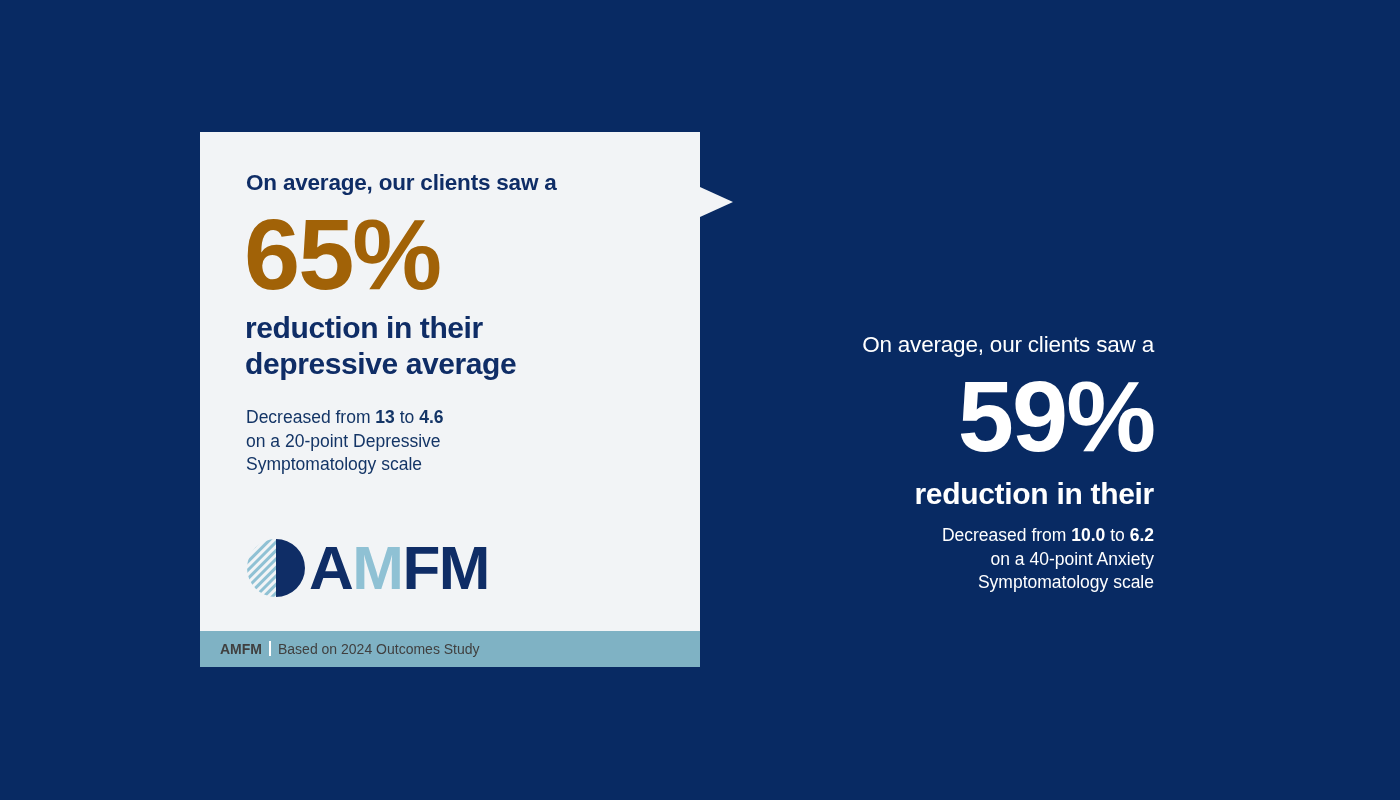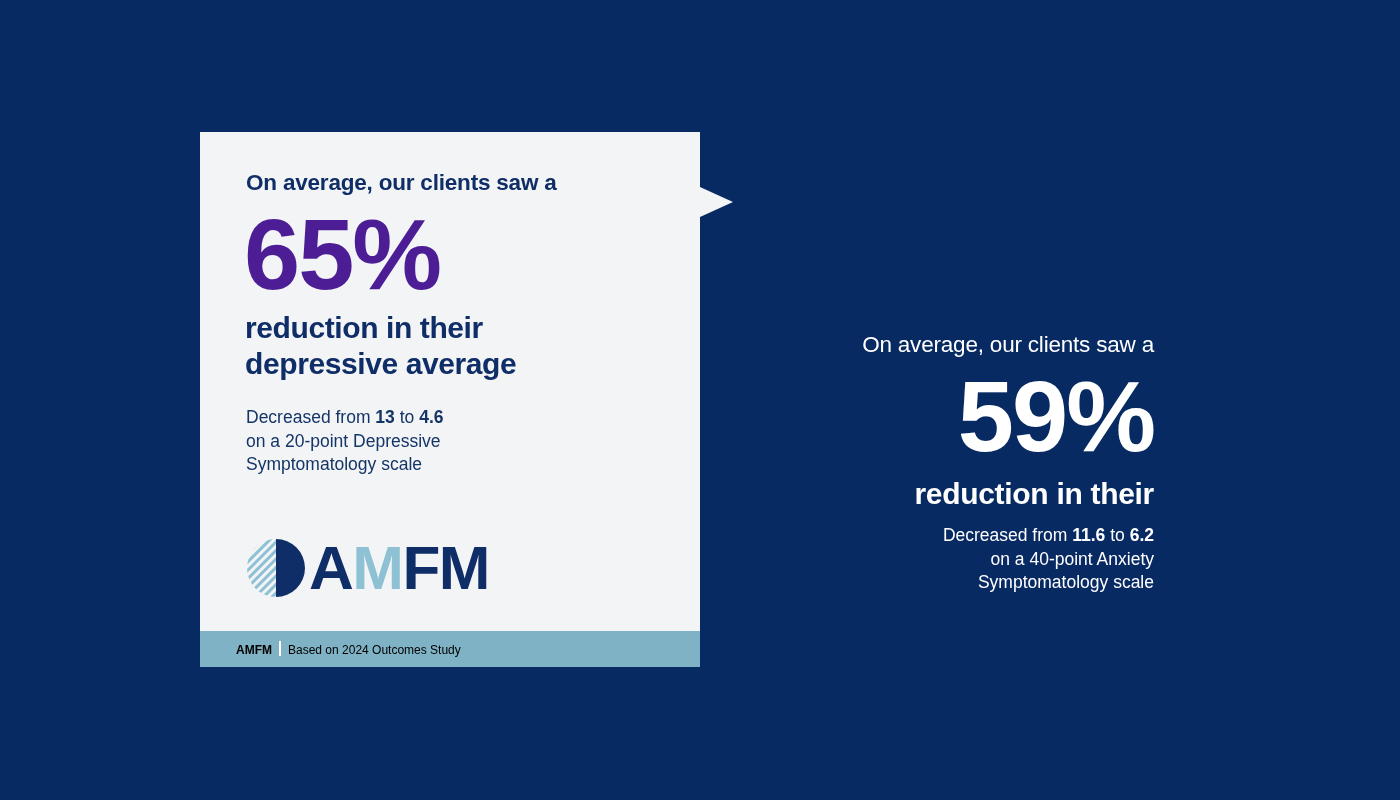--- a/index.html
+++ b/index.html
@@ -48,21 +48,21 @@
     white-space: nowrap;
   }
   .bignum {
     position: absolute;
     left: 44px;
     top: 72px;
     font-size: 101px;
     font-weight: 800;
     letter-spacing: -2px;
     line-height: 1;
-    color: #4c1d95;
+    color: #a16207;
     white-space: nowrap;
   }
   .subhead {
     position: absolute;
     left: 45px;
     top: 178px;
     font-size: 30px;
     font-weight: 700;
     letter-spacing: -0.4px;
     line-height: 36px;
@@ -130,24 +130,24 @@
     position: absolute;
     left: 0;
     right: 0;
     bottom: 0;
     height: 36px;
     background: #7fb2c4;
     display: flex;
     align-items: center;
   }
   .footer-text {
-    margin-left: 36px;
-    font-size: 12px;
+    margin-left: 20px;
+    font-size: 14px;
     font-weight: 500;
-    color: #000000;
+    color: #404040;
     white-space: nowrap;
   }
   .footer-text b { font-weight: 700; }
   .footer-divider {
     display: inline-block;
     width: 2px;
     height: 15px;
     background: #ffffff;
     margin: 0 7px -2px 7px;
   }
@@ -242,20 +242,20 @@
 
     <div class="r-headline-sm">On average, our clients saw a</div>
 
     <div class="r-bignum">59%</div>
 
     <div class="r-subhead">
       <div>reduction in their</div>
     </div>
 
     <div class="r-detail">
-      <div><span>Decreased from </span><b>11.6</b><span> to </span><b>6.2</b></div>
+      <div><span>Decreased from </span><b>10.0</b><span> to </span><b>6.2</b></div>
       <div>on a 40-point Anxiety</div>
       <div>Symptomatology scale</div>
     </div>
 
   </div>
 
 </div>
 
 </body></html>

